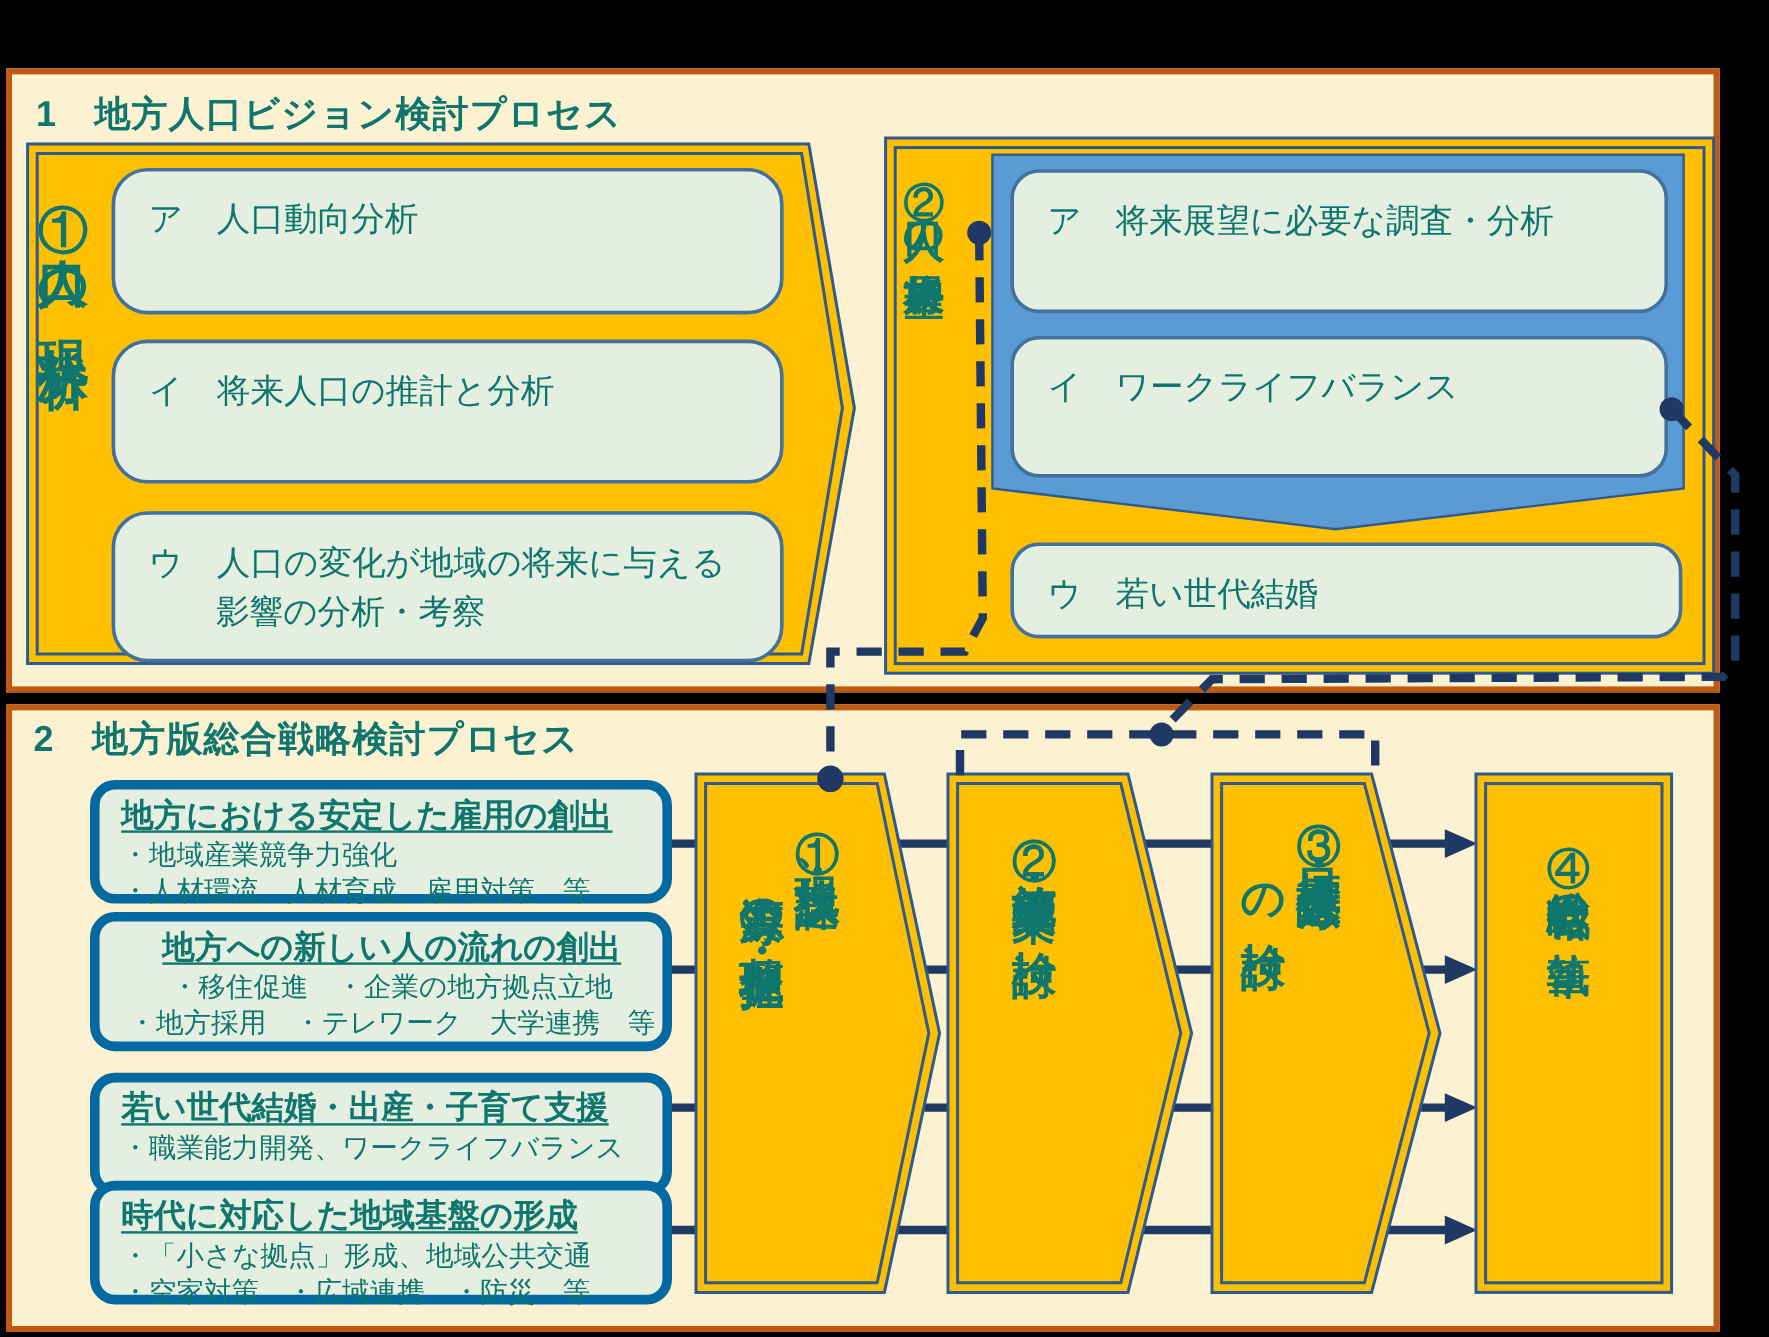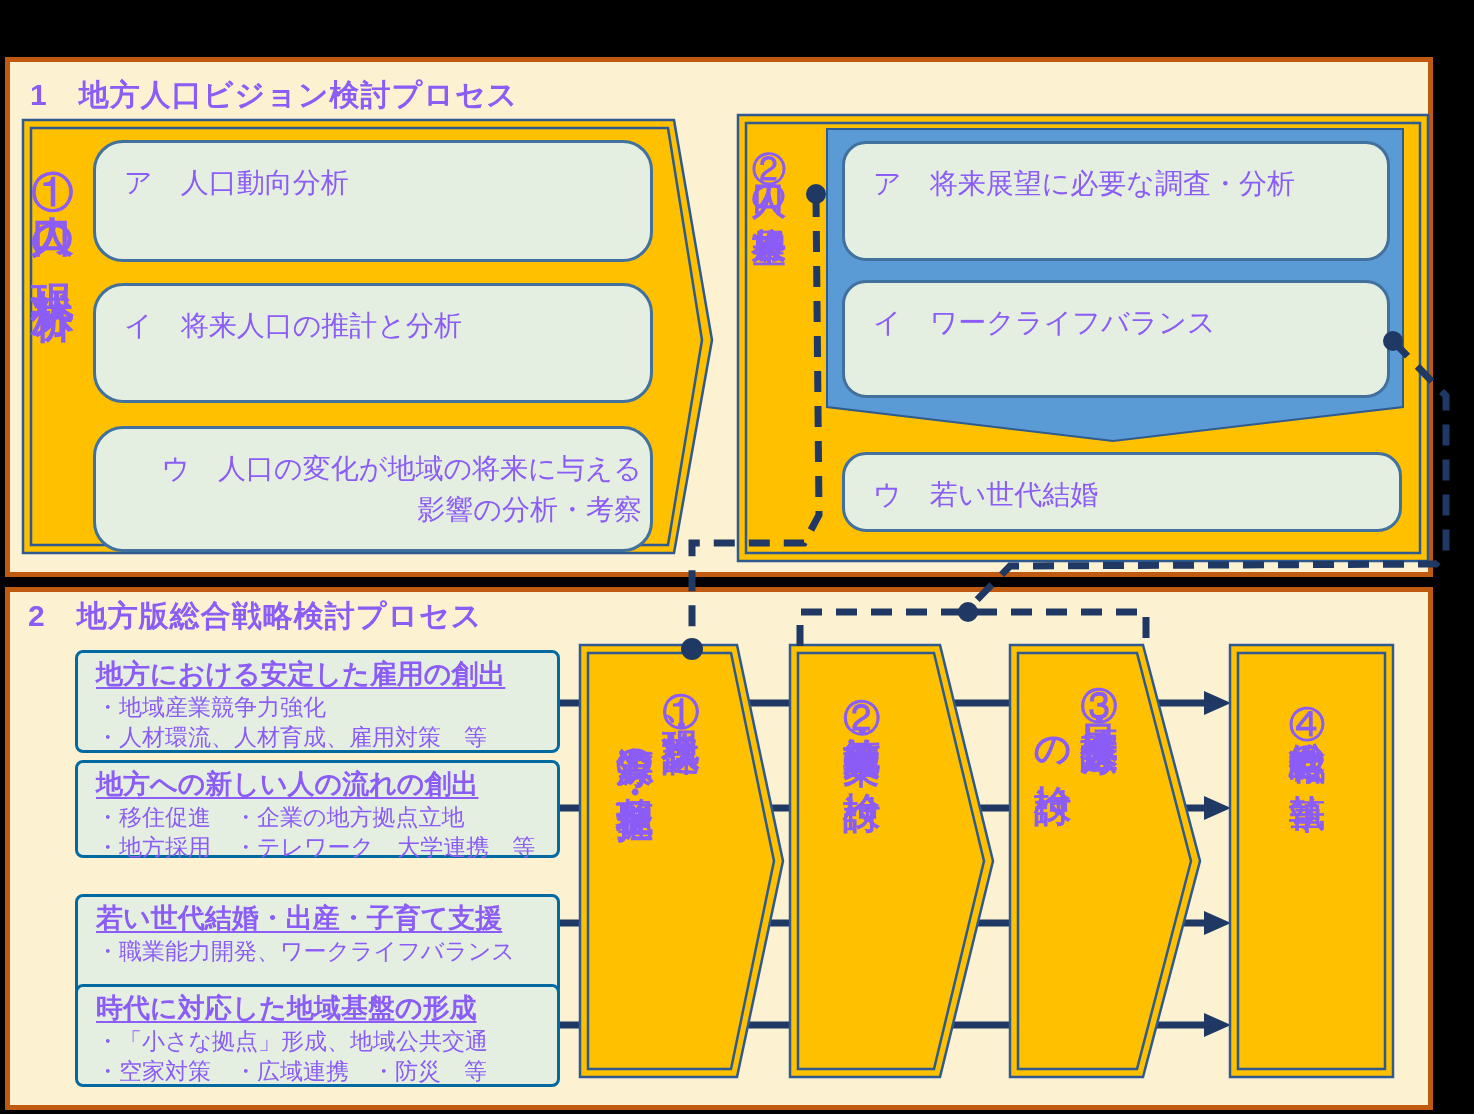--- a/index.html
+++ b/index.html
@@ -1,38 +1,38 @@
 <!DOCTYPE html>
 <html><head>
 <meta charset="utf-8">
 <style>
   html,body{margin:0;padding:0;background:#000;}
   .stage{
     position:relative;width:1474px;height:1114px;background:#000;overflow:hidden;
-    font-family:"Liberation Sans",sans-serif;color:#8b5cf6;
+    font-family:"Liberation Sans",sans-serif;color:#0f766e;
   }
   .panel{
     position:absolute;background:#FCF2D2;border:5px solid #C05A11;box-sizing:border-box;
   }
   #panel1{left:5px;top:57px;width:1428px;height:520px;}
   #panel2{left:5px;top:587px;width:1428px;height:523px;}
   .layer{position:absolute;left:0;top:0;pointer-events:none;}
   .sec-title{position:absolute;font-weight:bold;font-size:30px;letter-spacing:1px;white-space:nowrap;}
   #title1{left:30px;top:75px;}
   #title2{left:28px;top:596px;}
   
   .gbox{
     position:absolute;background:#E5EFE1;border:3px solid #41719C;border-radius:30px;
     box-sizing:border-box;font-size:28px;line-height:1.45;padding:20px 8px 0 28px;
     white-space:nowrap;
   }
   .gbox.small{border-radius:24px;}
   
   .cat{
-    position:absolute;background:#E5EFE1;border:3px solid #0369a1;border-radius:8px;
+    position:absolute;background:#E5EFE1;border:8px solid #0369a1;border-radius:21px;
     box-sizing:border-box;padding:5px 0 0 18px;white-space:nowrap;
   }
   .cat .cat-title{
     font-size:27px;font-weight:bold;text-decoration:underline;
     text-decoration-thickness:2px;text-underline-offset:4px;line-height:1.25;
   }
   .cat .cat-line{font-size:23px;line-height:1.33;}
   
   .vlabel{
     position:absolute;writing-mode:vertical-rl;text-orientation:upright;
@@ -110,41 +110,41 @@
   <div class="vlabel" id="s1-label2">
     <div>②人口の将来展望</div>
   </div>
 
   <div class="gbox" style="left:93px;top:140px;width:560px;height:122px;">
     <div>ア　人口動向分析</div>
   </div>
   <div class="gbox" style="left:93px;top:283px;width:560px;height:120px;">
     <div>イ　将来人口の推計と分析</div>
   </div>
-  <div class="gbox" style="left:93px;top:426px;width:560px;height:126px;text-align:right;">
+  <div class="gbox" style="left:93px;top:426px;width:560px;height:126px;">
     <div>ウ　人口の変化が地域の将来に与える</div>
     <div>　　影響の分析・考察</div>
   </div>
 
   <div class="gbox small" style="left:842px;top:141px;width:548px;height:120px;">
     <div>ア　将来展望に必要な調査・分析</div>
   </div>
   <div class="gbox small" style="left:842px;top:280px;width:548px;height:118px;">
     <div>イ　ワークライフバランス</div>
   </div>
   <div class="gbox small" style="left:842px;top:452px;width:560px;height:80px;">
     <div>ウ　若い世代結婚</div>
   </div>
 
   <div class="cat" style="left:75px;top:650px;width:485px;height:103px;">
     <div class="cat-title">地方における安定した雇用の創出</div>
     <div class="cat-line">・地域産業競争力強化</div>
     <div class="cat-line">・人材環流、人材育成、雇用対策　等</div>
   </div>
-  <div class="cat" style="left:75px;top:760px;width:485px;height:98px;">
+  <div class="cat" style="left:75px;top:760px;width:485px;height:116px;text-align:center;">
     <div class="cat-title">地方への新しい人の流れの創出</div>
     <div class="cat-line">・移住促進　・企業の地方拠点立地</div>
     <div class="cat-line">・地方採用　・テレワーク　大学連携　等</div>
   </div>
   <div class="cat" style="left:75px;top:871px;width:485px;height:103px;margin-top:23px;">
     <div class="cat-title">若い世代結婚・出産・子育て支援</div>
     <div class="cat-line">・職業能力開発、ワークライフバランス</div>
   </div>
   <div class="cat" style="left:75px;top:984px;width:485px;height:103px;">
     <div class="cat-title">時代に対応した地域基盤の形成</div>

